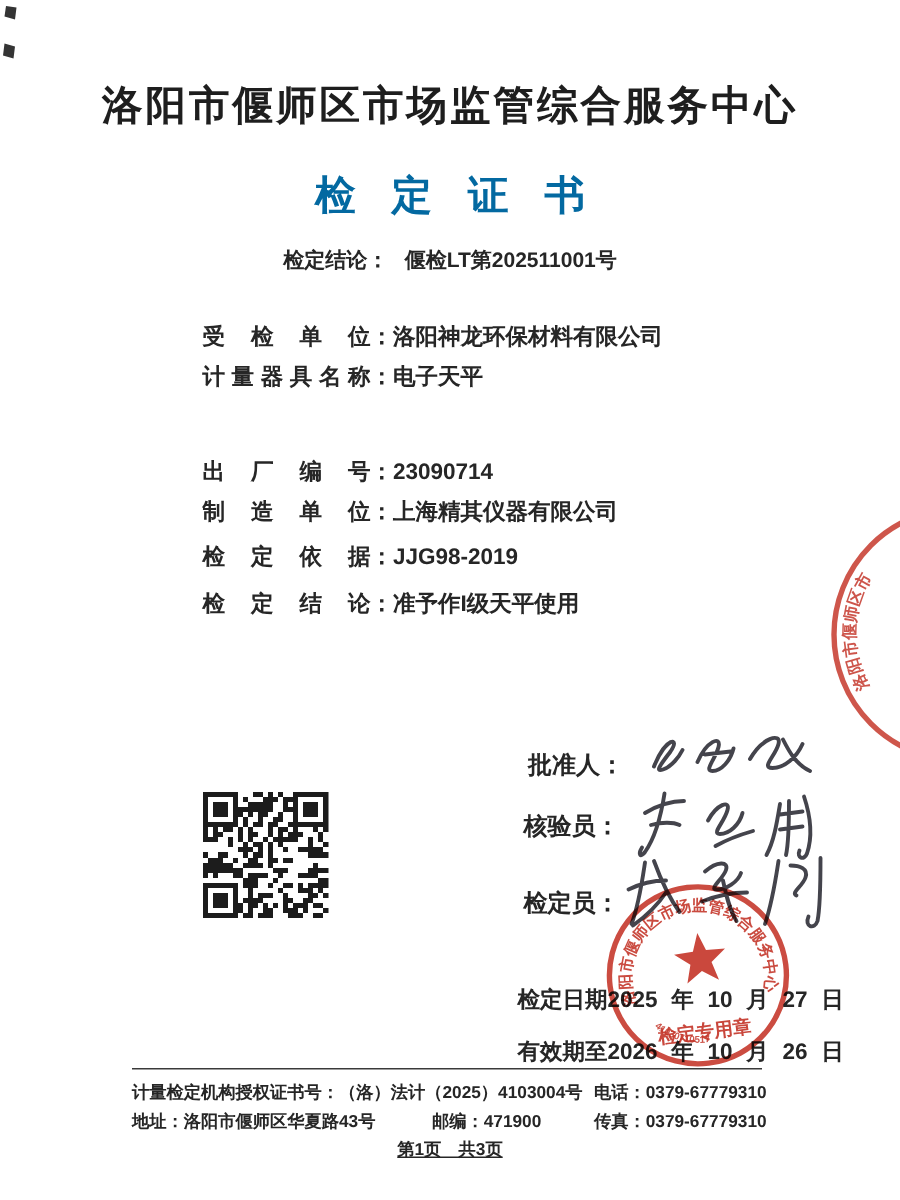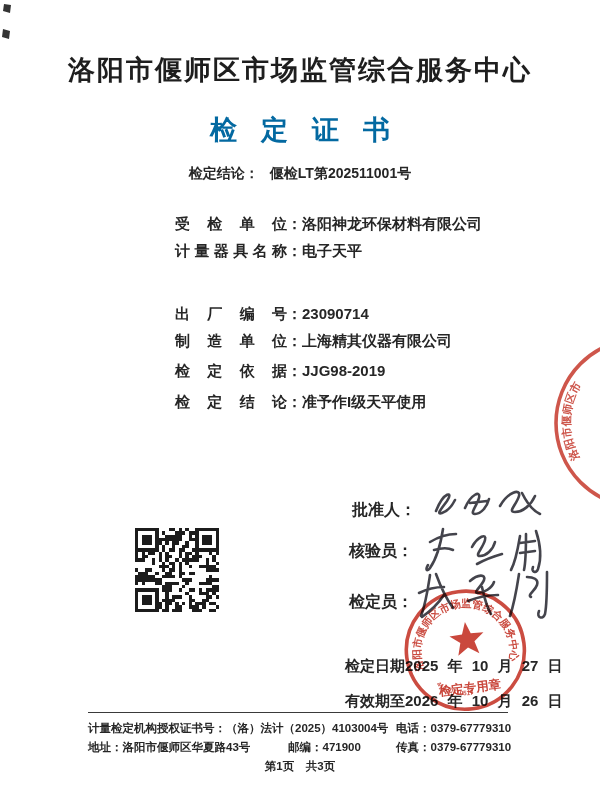--- a/index.html
+++ b/index.html
@@ -6,32 +6,32 @@
   .page{position:relative;width:600px;height:800px;background:#fff;overflow:hidden;
         font-family:"Liberation Sans",sans-serif;color:#262626;}
   .abs{position:absolute;}
   .org-title{top:52px;left:0;width:600px;text-align:center;font-size:27px;font-weight:700;
              letter-spacing:2px;color:#1e1e1e;}
   .doc-title{top:112px;left:0;width:600px;text-align:center;font-size:27px;font-weight:700;
              letter-spacing:24px;padding-left:24px;box-sizing:border-box;color:#0369a1;}
   .cert-line{top:165px;left:0;width:600px;text-align:center;font-size:14px;font-weight:700;}
   .cert-line .no{margin-left:11px;}
   .frow{left:135px;font-size:15px;font-weight:700;white-space:nowrap;}
-  .flabel{display:inline-block;width:112px;text-align:justify;text-align-last:justify;vertical-align:bottom;margin-left:40px;}
+  .flabel{display:inline-block;width:112px;text-align:justify;text-align-last:justify;vertical-align:bottom;}
   .fcolon{display:inline-block;}
   .fvalue{display:inline-block;}
   .sig-label{font-size:16px;font-weight:700;}
   .sig svg{display:block;}
   .sig path{stroke:#2a2a33;stroke-width:2.6;fill:none;stroke-linecap:round;stroke-linejoin:round;opacity:.88;}
   .drow{font-size:15px;font-weight:700;white-space:nowrap;}
   .drow .dval{word-spacing:5px;}
   .footer-rule{top:712px;left:88px;width:420px;border-top:1.6px solid #3a3a3a;}
   .f1{top:721px;font-size:11.5px;font-weight:700;white-space:nowrap;}
   .f2{top:740px;font-size:11.5px;font-weight:700;white-space:nowrap;}
-  .f3{top:759px;left:88px;width:424px;text-align:center;font-size:11.5px;font-weight:700;}
+  .f3{top:759px;left:88px;width:424px;text-align:center;font-size:11.5px;font-weight:700;text-decoration:underline;}
   .seal{mix-blend-mode:multiply;}
   .seal-main{top:586px;left:400px;transform:rotate(-7deg);}
   .seal-edge{top:338px;left:528px;}
   .artifact{fill:#343434;}
 </style>
 </head>
 <body>
 
 <div class="page">
 

